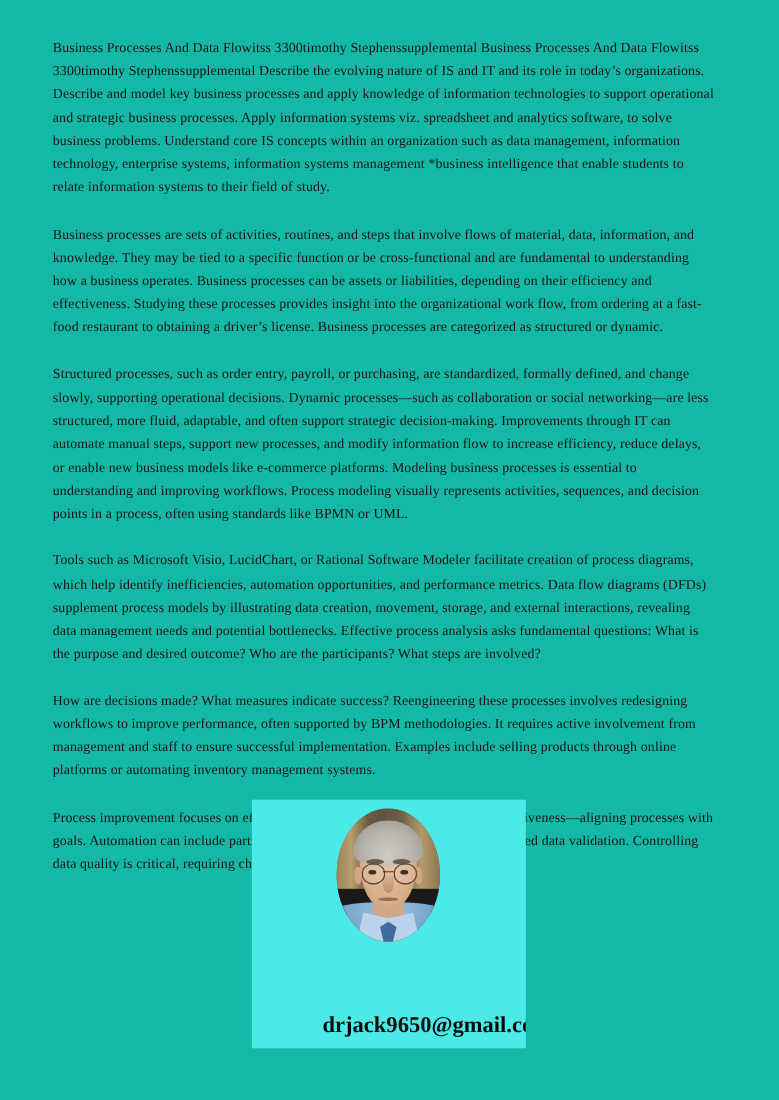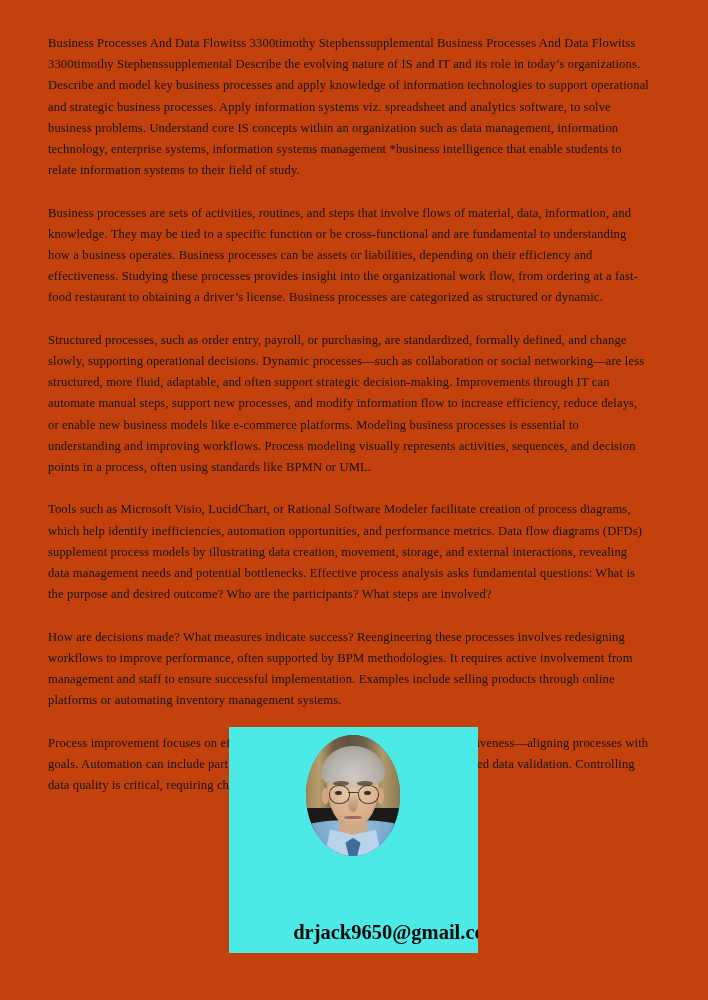--- a/index.html
+++ b/index.html
@@ -8,21 +8,21 @@
     padding: 0;
     background: #ffffff;
   }
   body {
     font-family: "Liberation Serif", serif;
   }
   #page {
     position: relative;
     width: 708px;
     height: 1000px;
-    background: #c2410c;
+    background: #14b8a6;
     overflow: hidden;
   }
   #doc-body {
     position: absolute;
     left: 48px;
     top: 33px;
     width: 602px;
   }
   .para {
     font-family: "Liberation Serif", serif;

